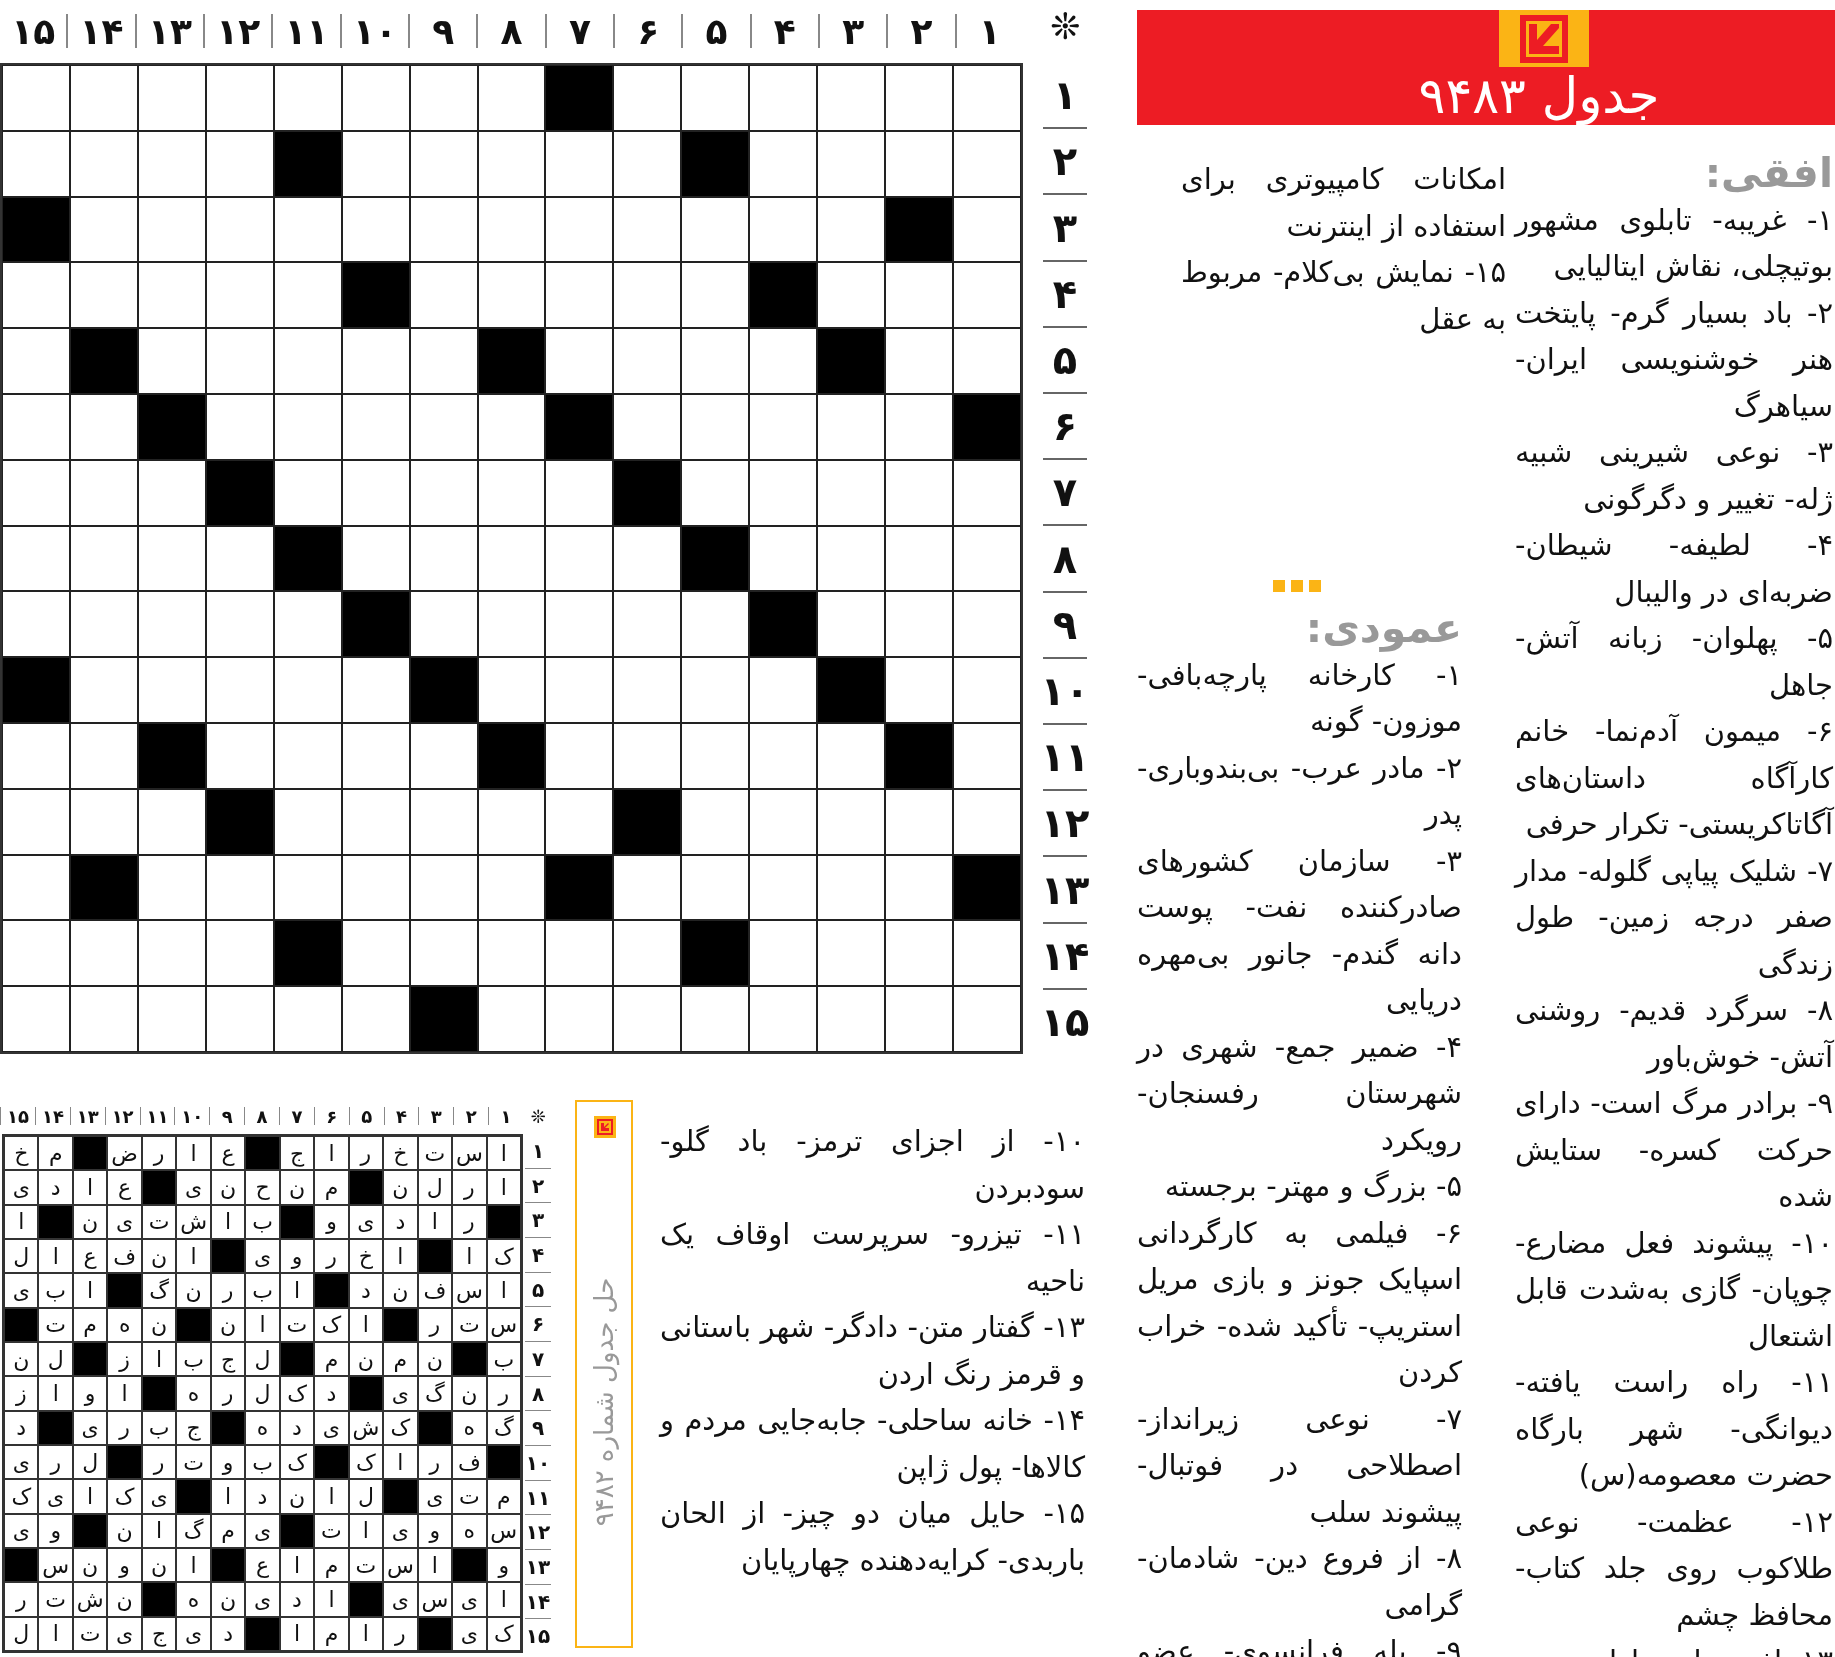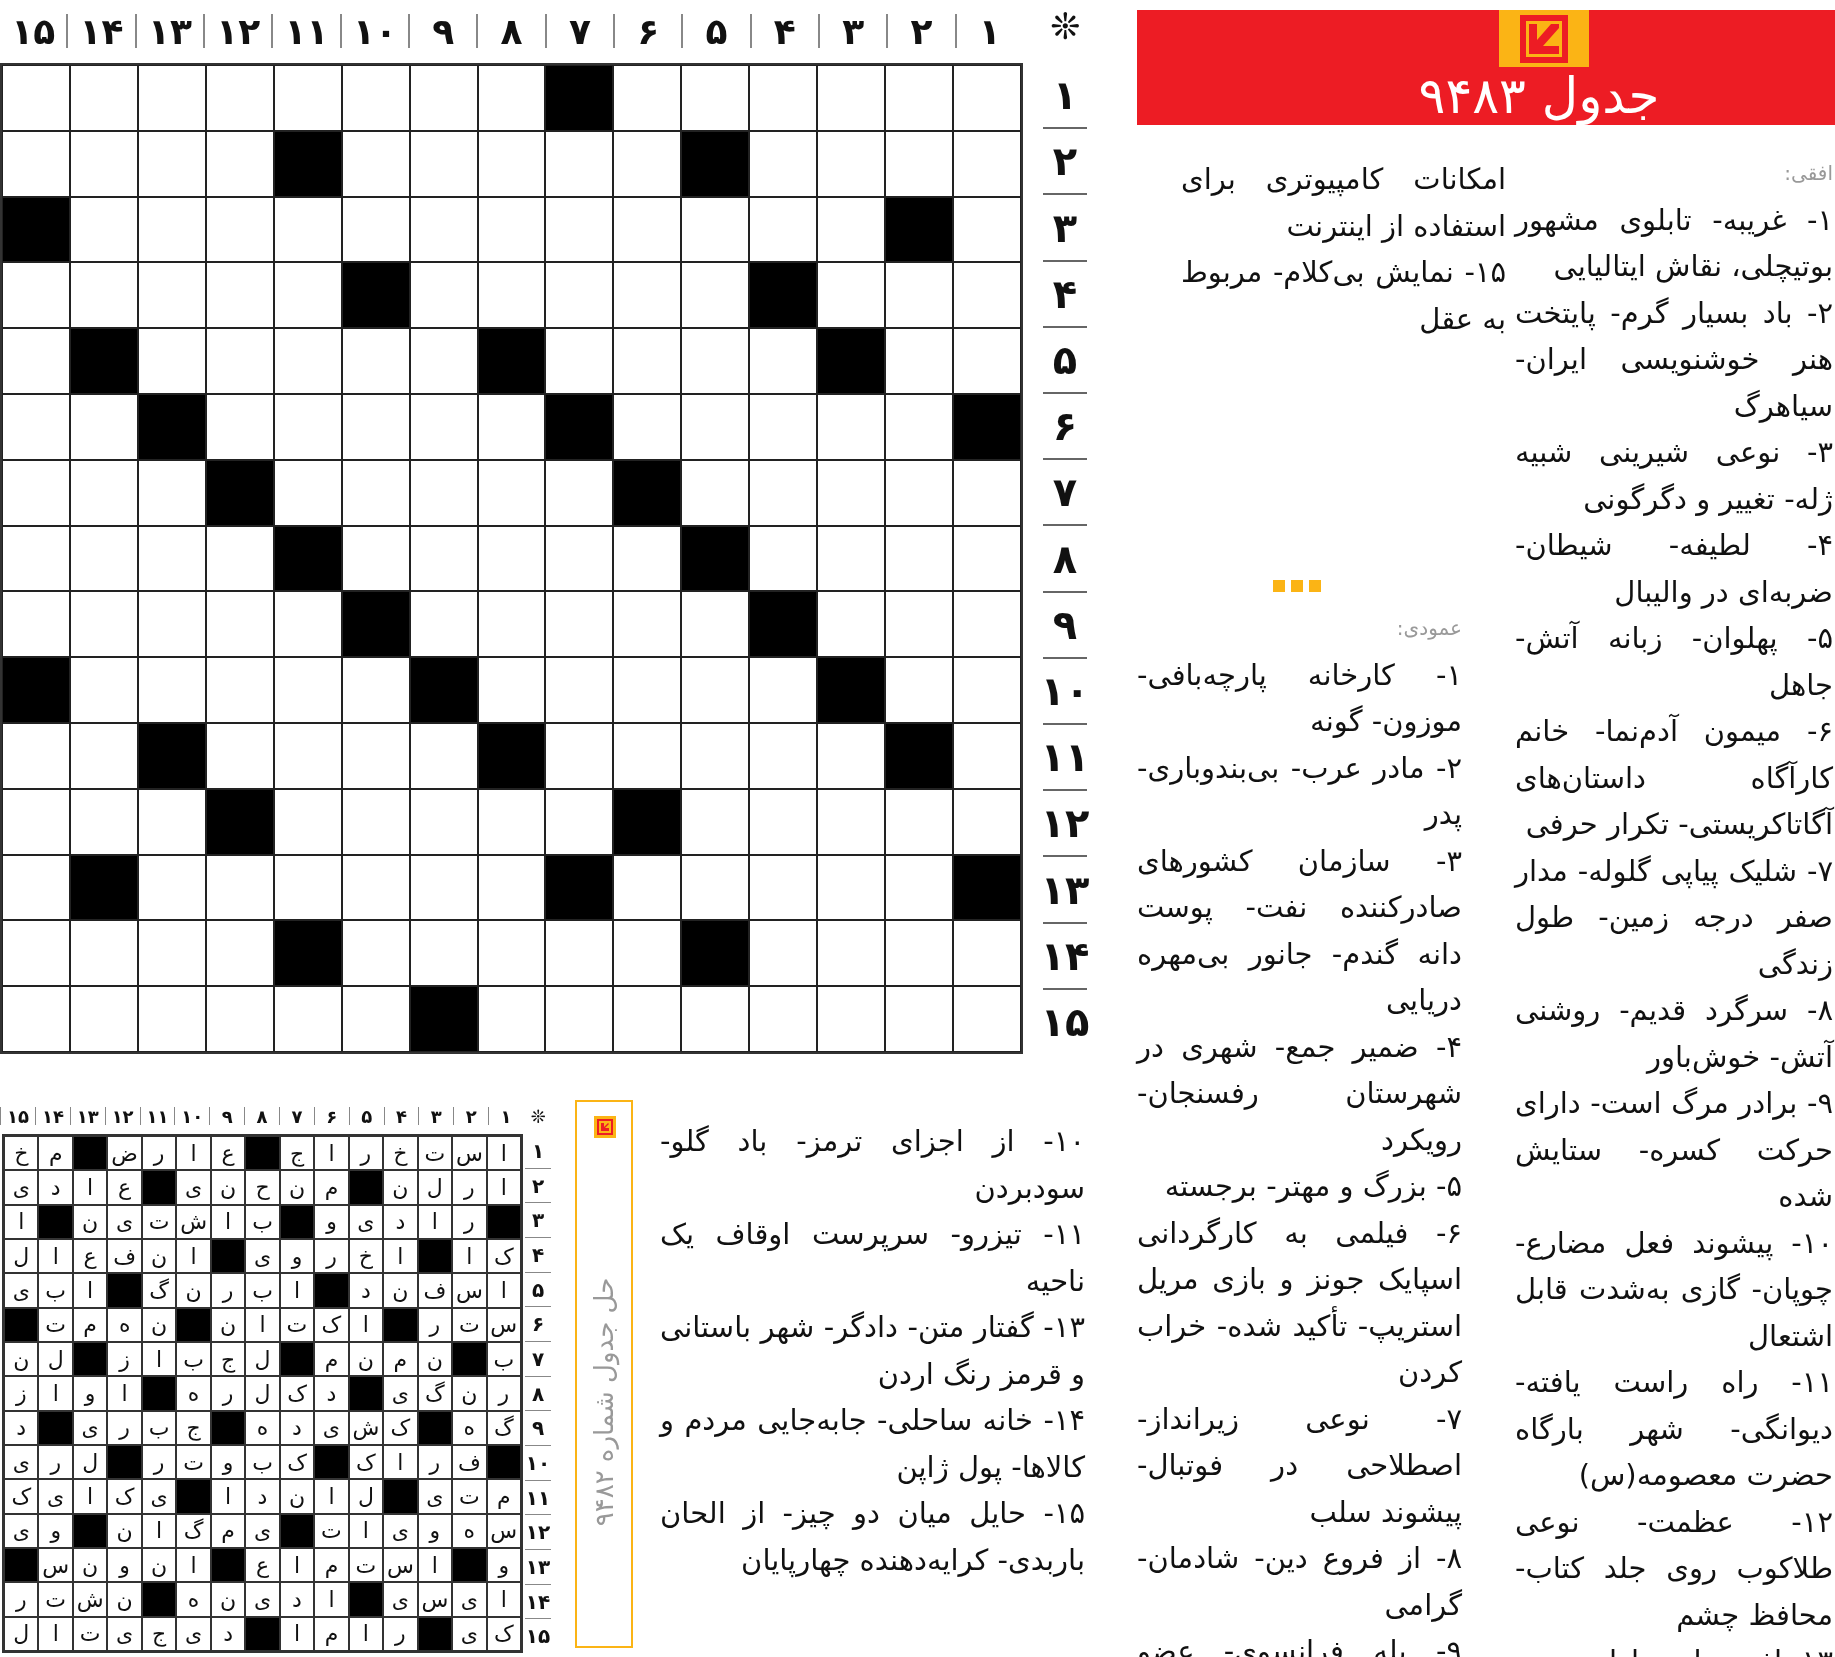--- a/index.html
+++ b/index.html
@@ -15,21 +15,21 @@
   #star{left:1040px;top:6px;width:50px;text-align:center;font-size:36px;font-weight:bold;}
   #row-labels{left:1035px;top:63px;width:60px;height:991px;display:flex;flex-direction:column;}
   #row-labels .rl{flex:1;display:flex;align-items:center;justify-content:center;font-weight:bold;font-size:40px;border-bottom:2px solid #666;margin:0 8px;}
   #row-labels .rl:last-child{border-bottom:none;}
   
   #header{left:1137px;top:10px;width:826px;height:115px;background:#ed1c24;display:flex;align-items:center;justify-content:flex-end;direction:rtl;flex-direction:column;}
   #header .logo{width:90px;height:90px;background:#fbb415;margin:0 12px 0 0;display:flex;align-items:center;justify-content:center;order:0;}
   #header .title{color:#fff;font-size:50px;margin-right:22px;font-family:"DejaVu Sans",sans-serif;}
   
   .clues{direction:rtl;text-align:justify;font-size:29px;line-height:46.5px;}
-  .clues .heading{color:#999;font-weight:normal;font-size:20px;}
+  .clues .heading{color:#999;font-weight:bold;font-size:41px;}
   .clues p{margin:0;}
   #col-horizontal{left:1515px;top:150px;width:318px;}
   #col-middle{left:1137px;top:156px;width:325px;margin-left:44px;}
   #dots{left:1273px;top:580px;display:flex;gap:6px;}
   #dots span{width:12px;height:12px;background:#fbb415;display:block;}
   #col-bottom{left:660px;top:1118px;width:425px;}
   
   #sol-header{left:0;top:1103px;width:523px;height:26px;display:flex;direction:rtl;}
   #sol-header .sh{flex:1;font-weight:bold;font-size:18px;display:flex;align-items:center;justify-content:center;border-left:1px solid #888;height:18px;margin-top:4px;}
   #sol-header .sh.star{flex:0 0 30px;border-left:none;}

